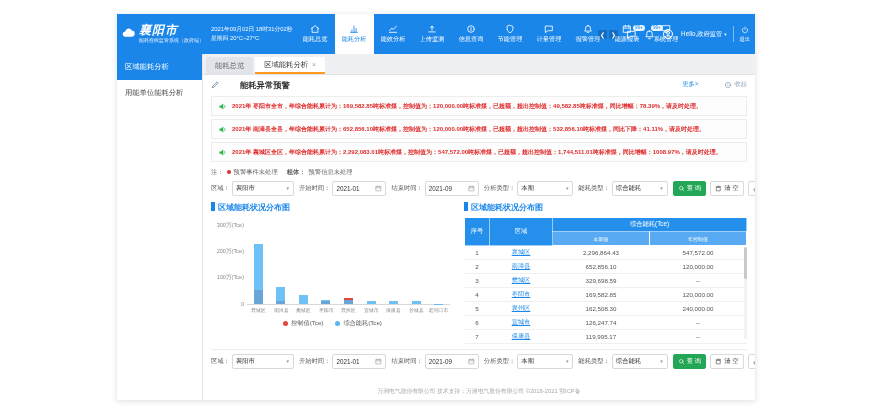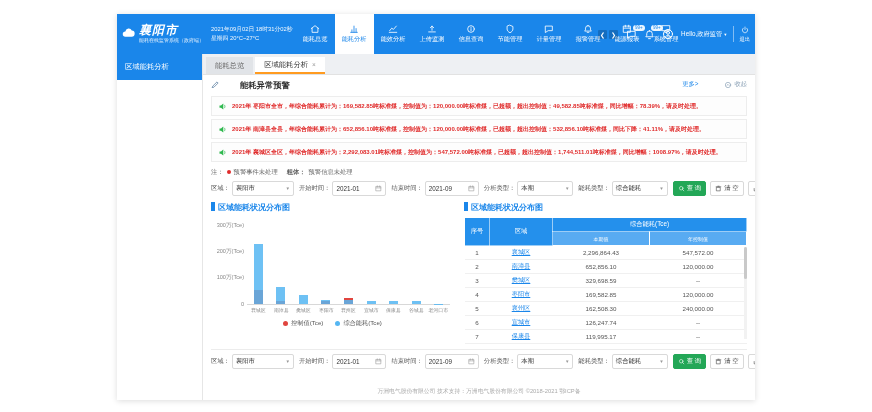--- a/index.html
+++ b/index.html
@@ -239,20 +239,21 @@
               <path d="M6.5 6.5a8 8 0 1011 0"></path>
             </svg></span>
           <span>退出</span>
         </span>
     </div>
   </div>
 
   <div class="bodyrow">
     <div class="sidebar" id="sidebar">
         <div class="side-item active">区域能耗分析</div>
+        <div class="side-item">用能单位能耗分析</div>
       </div>
 
     <div class="main">
       <div class="tabbar" id="tabbar">
           <div class="tab">能耗总览</div>
           <div class="tab active">区域能耗分析<span class="x">×</span></div>
         </div>
 
       <div class="content">
 

